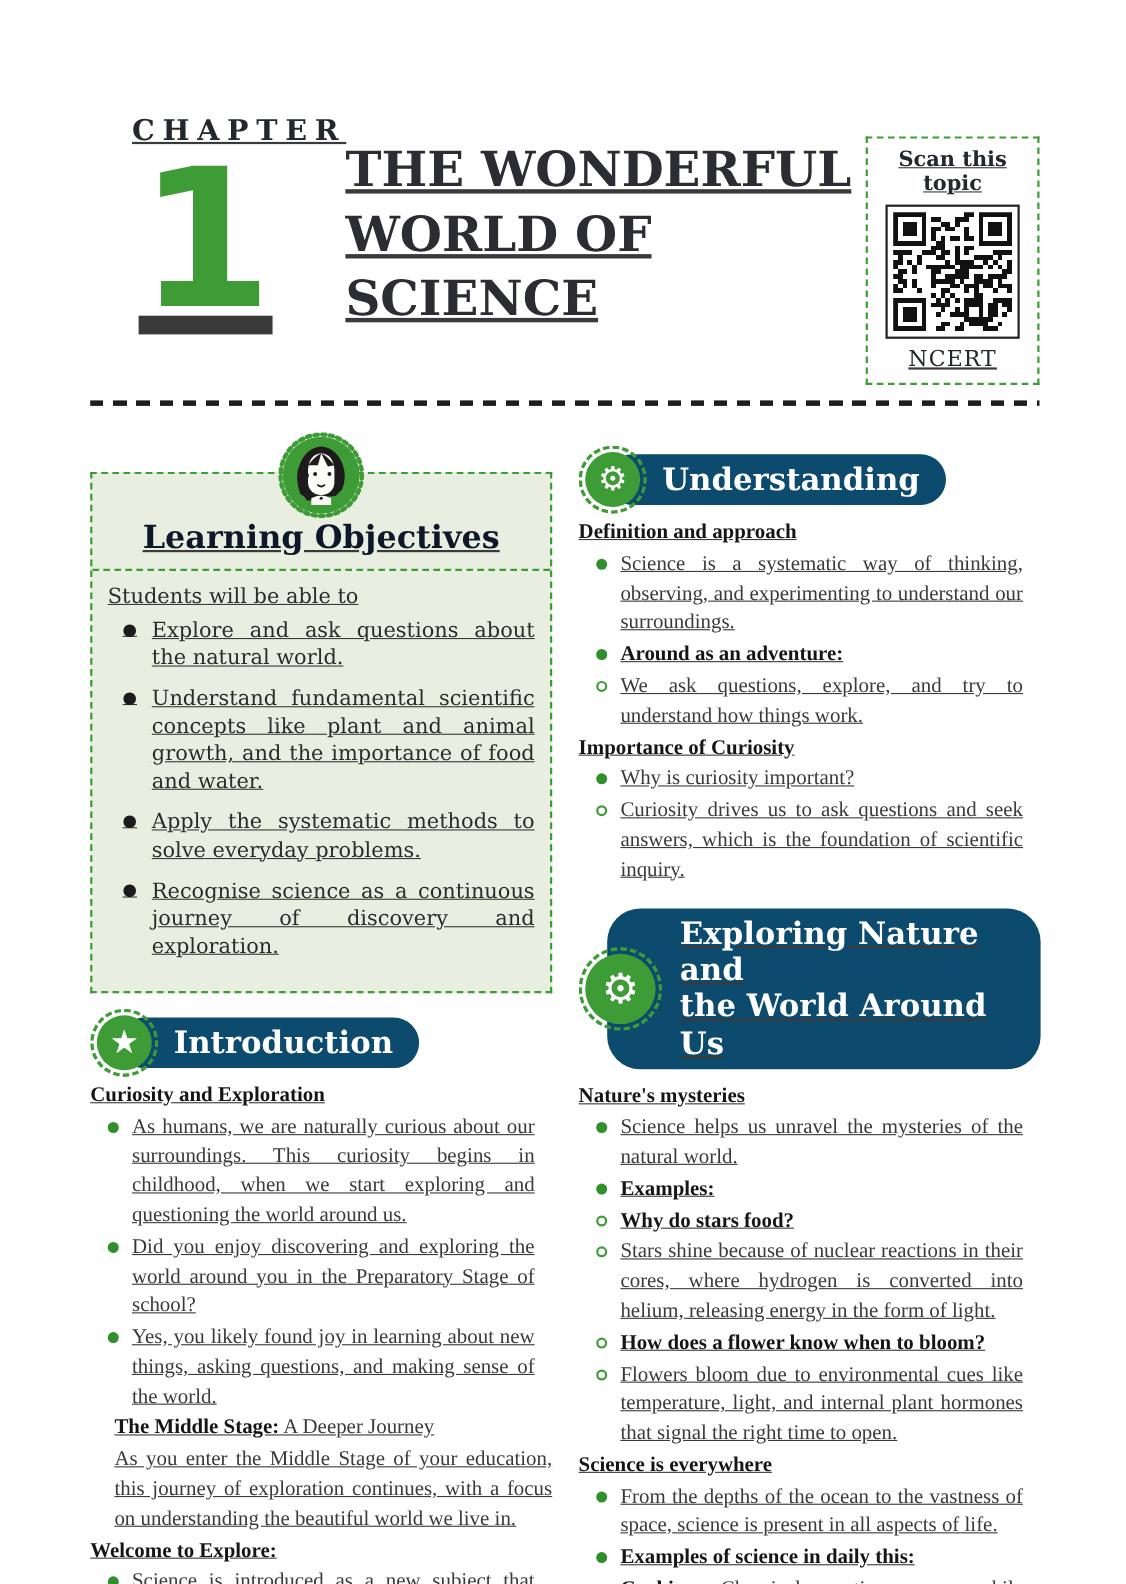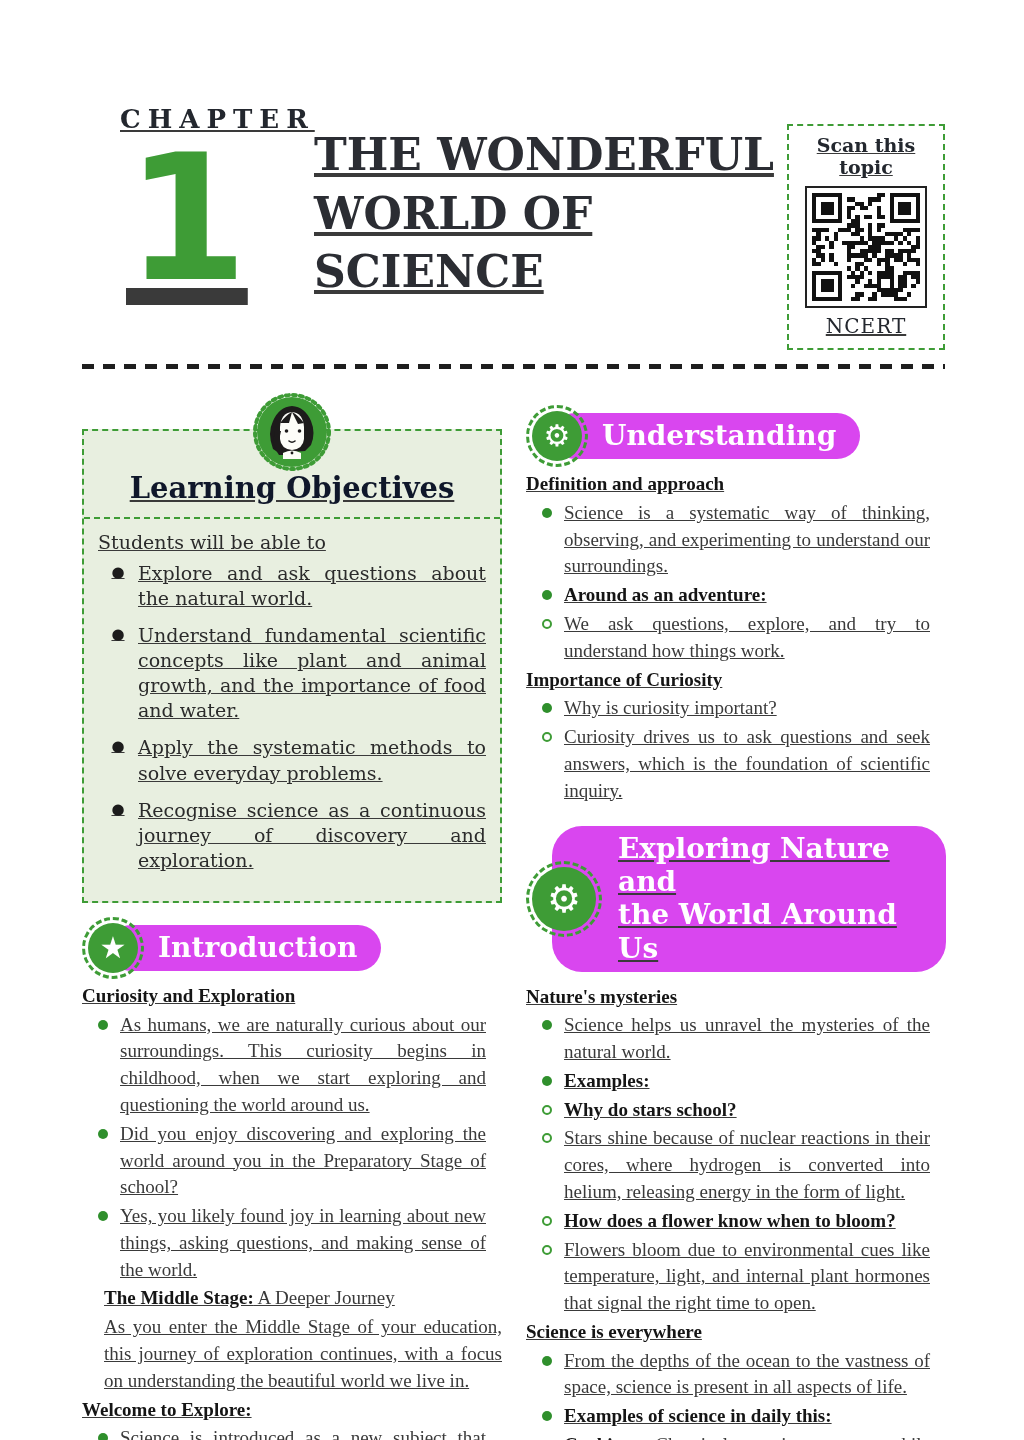--- a/index.html
+++ b/index.html
@@ -41,21 +41,21 @@
               color:#0f172a; text-align:center; margin-bottom:12px; }
   .lo-divider { border-top:2px dashed #3e9c36; margin:0 -14px 12px; }
   .lo-intro { font-family:"DejaVu Serif", serif; font-size:19px; color:#2b2b2b; margin-bottom:8px; }
   .lo-item { display:flex; font-family:"DejaVu Serif", serif; font-size:19px; line-height:1.32;
              color:#2b2b2b; margin-bottom:12px; text-align:justify; }
   .lo-item .lo-dot { flex:none; width:40px; text-align:center; font-size:15px; padding-top:2px; color:#1c1c1c; }
   .lo-item .lo-text { flex:1; }
 
   
   .banner { position:relative; margin:22px 0 12px; }
-  .banner .pill { background:#d946ef; color:#fff; border-radius:26px;
+  .banner .pill { background:#0c4a6e; color:#fff; border-radius:26px;
                   font-family:"DejaVu Serif", serif; font-weight:700;
                   padding:6px 24px 7px 50px; margin-left:26px; display:inline-block;
                   font-size:28px; line-height:1.18; white-space:pre-line; }
   .banner.two .pill { border-radius:30px; padding-left:66px; }
   .banner.full .pill { display:block; }
   .banner .icon-ring { position:absolute; left:0; top:50%; transform:translateY(-50%);
                        border:3px dashed #3e9c36; border-radius:50%;
                        width:62px; height:62px; padding:3px; background:transparent; }
   .banner.two .icon-ring { width:76px; height:76px; }
   .banner .icon-circle { width:100%; height:100%; background:#3e9c36; border-radius:50%;
@@ -468,21 +468,21 @@
             <div class="li bold">
               <span class="marker">
                 <span class="dot-f"></span>
               </span>
               <div class="txt">Examples:</div>
             </div>
             <div class="li bold">
               <span class="marker">
                 <span class="dot-o"></span>
               </span>
-              <div class="txt">Why do stars school?</div>
+              <div class="txt">Why do stars food?</div>
             </div>
             <div class="li">
               <span class="marker">
                 <span class="dot-o"></span>
               </span>
               <div class="txt">Stars shine because of nuclear reactions in their cores, where hydrogen is converted into helium, releasing energy in the form of light.</div>
             </div>
             <div class="li bold">
               <span class="marker">
                 <span class="dot-o"></span>

